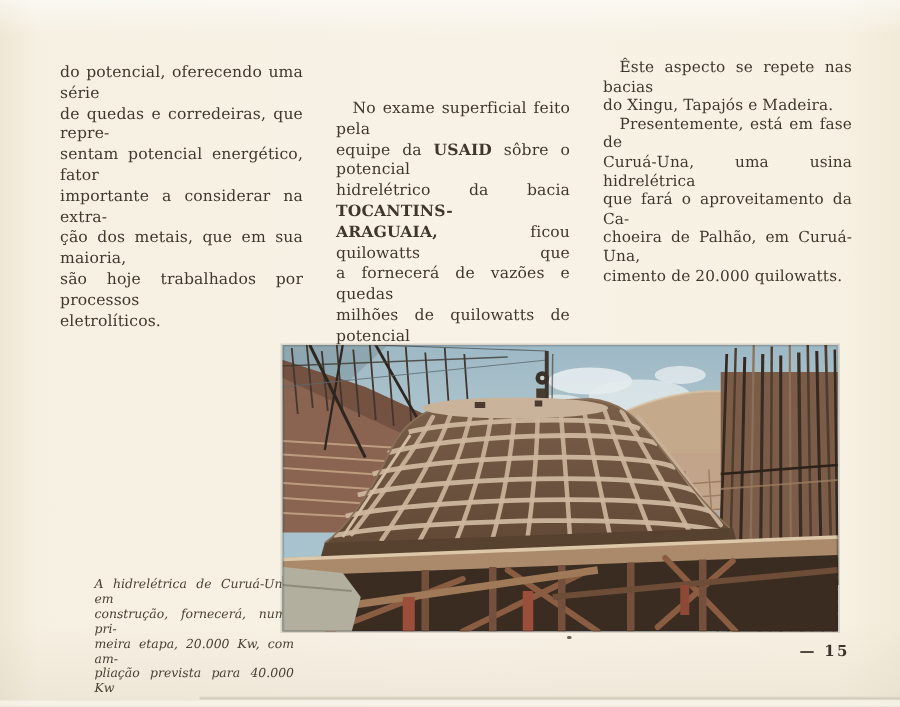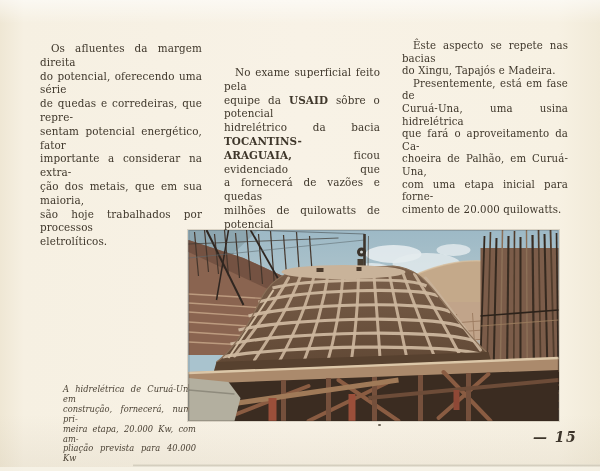--- a/index.html
+++ b/index.html
@@ -20,69 +20,67 @@
   .ln{text-align:justify;text-align-last:justify;white-space:normal;}
   .ln.lastln{text-align-last:left;}
   .ind{text-indent:11px;}
   .b{font-weight:bold;}
   .caption{
     position:absolute;left:63px;top:385px;width:133px;
     font-style:italic;font-size:8.3px;line-height:9.9px;color:#4a4134;
   }
   .pageno{
     position:absolute;left:533px;top:429px;
-    font-size:14px;font-weight:bold;letter-spacing:1.5px;color:#3c342a;font-style:italic;
+    font-size:10px;font-weight:bold;letter-spacing:1.5px;color:#3c342a;
   }
   .photo{
     position:absolute;left:188px;top:230px;width:371px;height:191px;
     box-shadow:0 0 0 1px rgba(90,75,55,.18);
     background:#a9c3ce;
   }
   .photo svg{display:block;width:100%;height:100%;}
   .speck{position:absolute;left:378px;top:424px;width:3px;height:2px;background:#6d6557;border-radius:1px;}
   .bottom-edge{
     position:absolute;left:133px;top:464px;width:467px;height:3px;
     background:linear-gradient(180deg,#e9e3d3,#cdc7b7 60%,#f5f1e5);opacity:.9;
   }
   .bottom-strip{position:absolute;left:0;top:467px;width:600px;height:4px;background:#faf6ec;opacity:.7;}
 </style>
 </head>
 <body>
 
 <div class="page">
 
   <div class="col col1">
-    <div class="ln ind">Os afluentes da margem direita</div>
     <div class="ln">do potencial, oferecendo uma série</div>
     <div class="ln">de quedas e corredeiras, que repre-</div>
     <div class="ln">sentam potencial energético, fator</div>
     <div class="ln">importante a considerar na extra-</div>
     <div class="ln">ção dos metais, que em sua maioria,</div>
     <div class="ln">são hoje trabalhados por processos</div>
     <div class="ln lastln">eletrolíticos.</div>
   </div>
 
   <div class="col col2">
     <div class="ln ind">No exame superficial feito pela</div>
     <div class="ln"><span>equipe da </span><span class="b">USAID</span><span> sôbre o potencial</span></div>
     <div class="ln"><span>hidrelétrico da bacia </span><span class="b">TOCANTINS-</span></div>
-    <div class="ln"><span class="b">ARAGUAIA,</span><span> ficou evidenciado que</span></div>
+    <div class="ln"><span class="b">ARAGUAIA,</span><span> ficou quilowatts que</span></div>
     <div class="ln">a fornecerá de vazões e quedas</div>
     <div class="ln">milhões de quilowatts de potencial</div>
     <div class="ln lastln">energético (10).</div>
   </div>
 
   <div class="col col3">
     <div class="ln ind">Êste aspecto se repete nas bacias</div>
     <div class="ln lastln">do Xingu, Tapajós e Madeira.</div>
     <div class="ln ind">Presentemente, está em fase de</div>
     <div class="ln">Curuá-Una, uma usina hidrelétrica</div>
     <div class="ln">que fará o aproveitamento da Ca-</div>
     <div class="ln">choeira de Palhão, em Curuá-Una,</div>
-    <div class="ln">com uma etapa inicial para forne-</div>
     <div class="ln lastln">cimento de 20.000 quilowatts.</div>
   </div>
 
   <div class="caption">
     <div class="ln">A hidrelétrica de Curuá-Una, em</div>
     <div class="ln">construção, fornecerá, numa pri-</div>
     <div class="ln">meira etapa, 20.000 Kw, com am-</div>
     <div class="ln lastln">pliação prevista para 40.000 Kw</div>
   </div>
 

